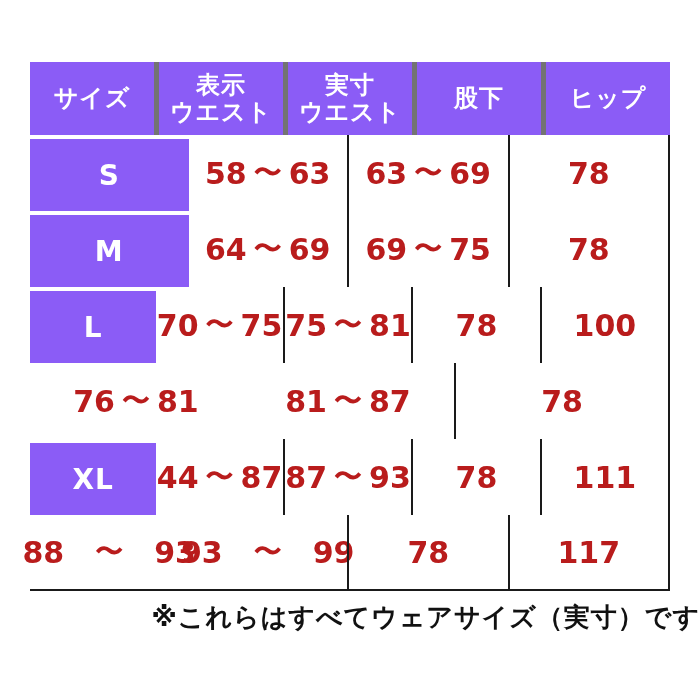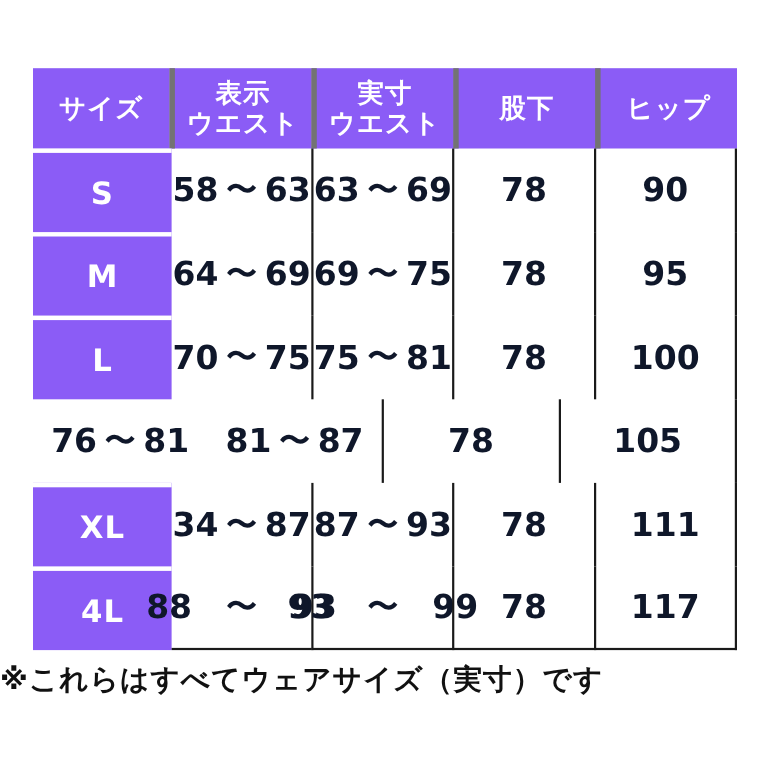--- a/index.html
+++ b/index.html
@@ -34,32 +34,32 @@
     flex-direction: column;
     font-size: 24px;
     line-height: 27px;
     letter-spacing: 1px;
   }
   .header-row .cell + .cell { border-left: 5px solid #737373; }
   .size-cell { font-size: 28px; letter-spacing: 1px; }
   .data-row .size-cell { border-top: 4px solid #ffffff; }
   .value-cell {
     flex-direction: row;
-    color: #0f172a;
+    color: #b91c1c;
     font-size: 30px;
   }
   .data-row .cell:nth-child(n+3) { border-left: 2px solid #1a1a1a; }
   .data-row .cell:last-child     { border-right: 2px solid #1a1a1a; }
   .data-row.last-row .value-cell { border-bottom: 2px solid #1a1a1a; gap: 24px; }
   .tilde { margin: 0 7px; font-size: 28px; }
   .footer-note {
     position: absolute;
     left: 0; top: 600px;
     width: 700px;
-    text-align: left;
+    text-align: right;
     font-size: 26px;
     color: #111111;
     letter-spacing: 1px;
   }
 </style>
 </head>
 <body>
 
 <div class="size-table">
 
@@ -89,37 +89,35 @@
       <span>58</span>
         <span class="tilde">〜</span>
         <span>63</span>
     </div>
     <div class="cell value-cell">
       <span>63</span>
         <span class="tilde">〜</span>
         <span>69</span>
     </div>
     <div class="cell value-cell">78</div>
-    <div class="cell value-cell">90</div>
   </div>
 
   <div class="data-row">
     <div class="cell dark size-cell">M</div>
     <div class="cell value-cell">
       <span>64</span>
         <span class="tilde">〜</span>
         <span>69</span>
     </div>
     <div class="cell value-cell">
       <span>69</span>
         <span class="tilde">〜</span>
         <span>75</span>
     </div>
     <div class="cell value-cell">78</div>
-    <div class="cell value-cell">95</div>
   </div>
 
   <div class="data-row">
     <div class="cell dark size-cell">L</div>
     <div class="cell value-cell">
       <span>70</span>
         <span class="tilde">〜</span>
         <span>75</span>
     </div>
     <div class="cell value-cell">
@@ -136,41 +134,39 @@
       <span>76</span>
         <span class="tilde">〜</span>
         <span>81</span>
     </div>
     <div class="cell value-cell">
       <span>81</span>
         <span class="tilde">〜</span>
         <span>87</span>
     </div>
     <div class="cell value-cell">78</div>
-    <div class="cell value-cell">105</div>
   </div>
 
   <div class="data-row">
     <div class="cell dark size-cell">XL</div>
     <div class="cell value-cell">
-      <span>34</span>
+      <span>44</span>
         <span class="tilde">〜</span>
         <span>87</span>
     </div>
     <div class="cell value-cell">
       <span>87</span>
         <span class="tilde">〜</span>
         <span>93</span>
     </div>
     <div class="cell value-cell">78</div>
     <div class="cell value-cell">111</div>
   </div>
 
   <div class="data-row last-row">
-    <div class="cell dark size-cell">4L</div>
     <div class="cell value-cell">
       <span>88</span>
         <span class="tilde">〜</span>
         <span>93</span>
     </div>
     <div class="cell value-cell">
       <span>93</span>
         <span class="tilde">〜</span>
         <span>99</span>
     </div>

